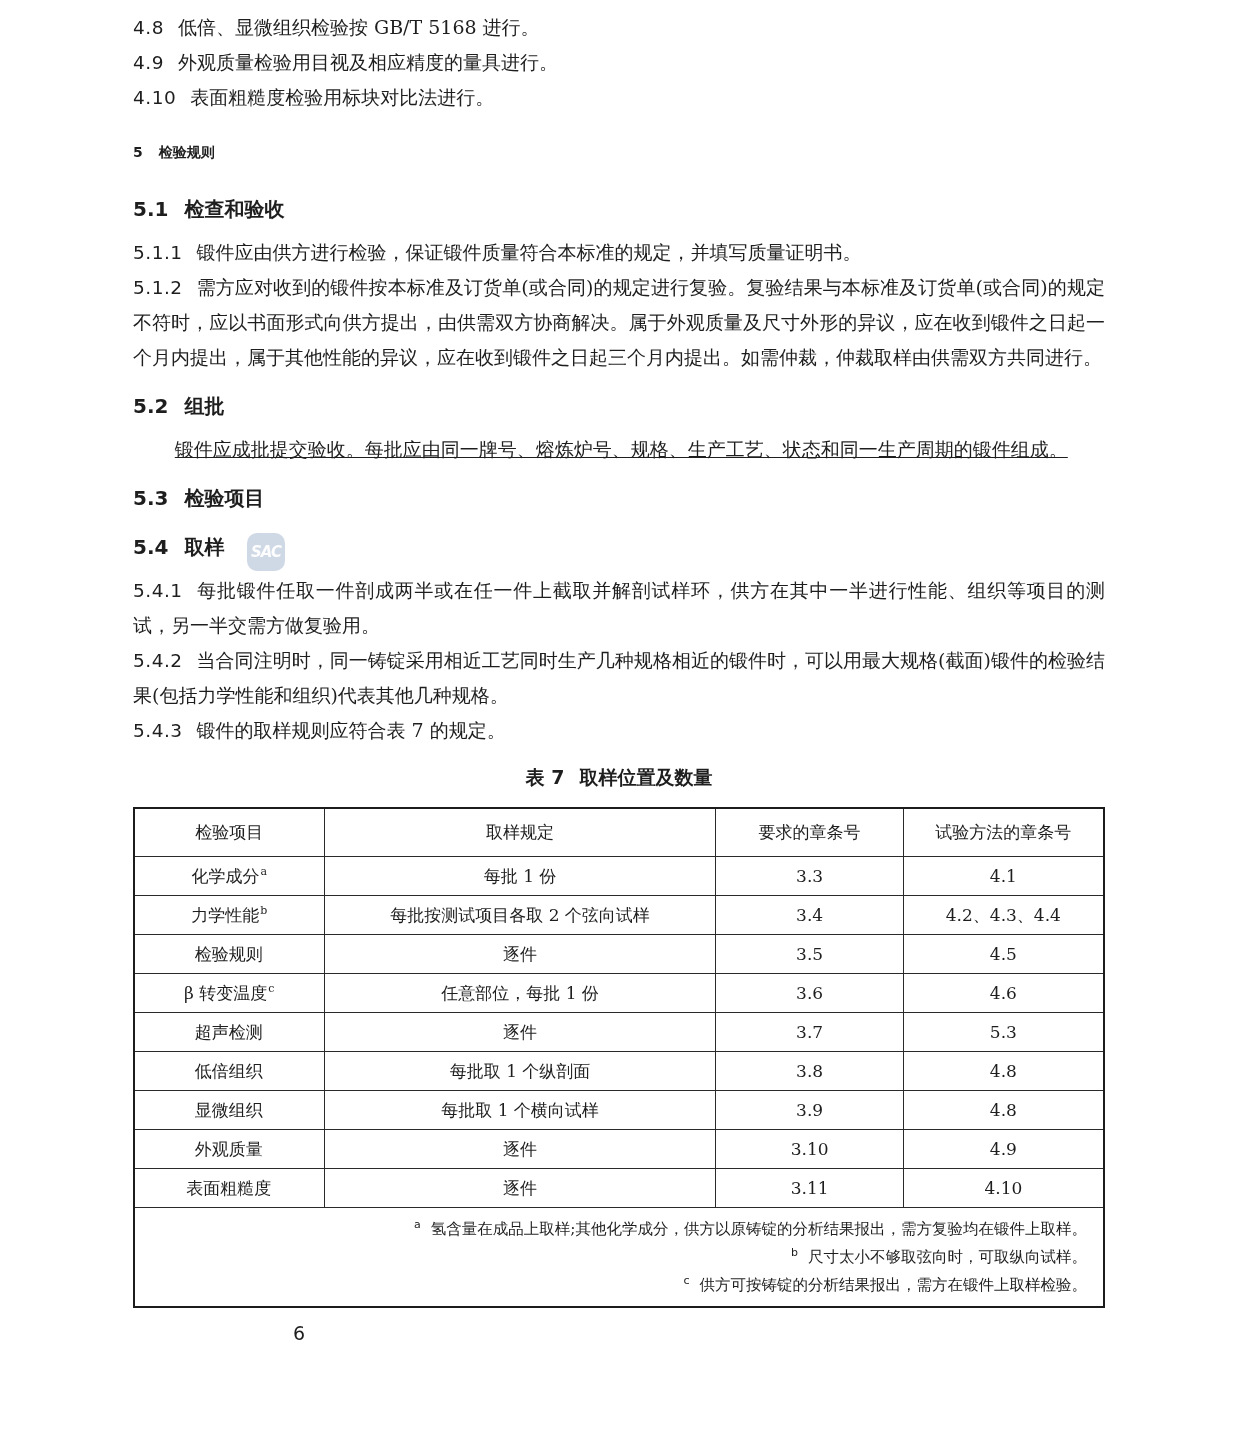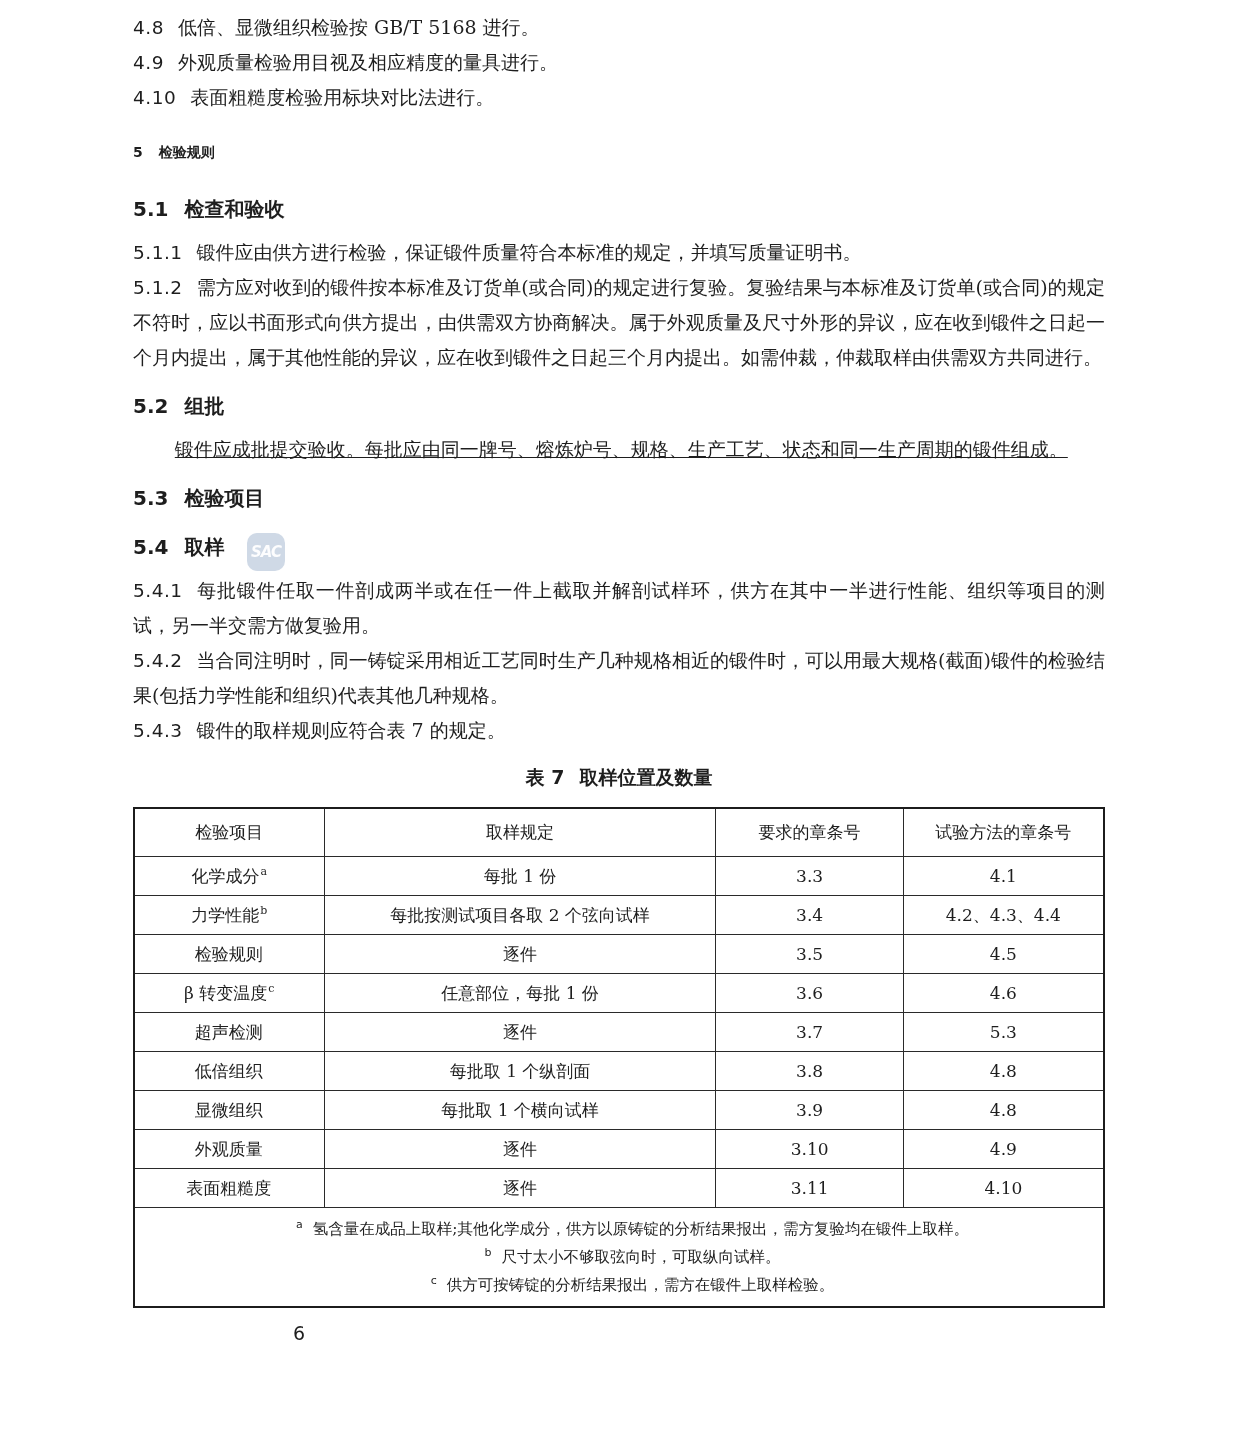--- a/index.html
+++ b/index.html
@@ -30,21 +30,21 @@
     width:972px;margin-top:13px;border-collapse:collapse;
     border:2.5px solid #1c1c1c;font-size:17px;
   }
   table.t7 td{border:1px solid #2a2a2a;text-align:center;vertical-align:middle;}
   table.t7 tr.hdr td{height:45px;}
   table.t7 tr.row td{height:36px;}
   table.t7 sup{font-size:11px;line-height:0;margin-left:1px;}
   td.fnote{
     text-align:left;padding:7px 16px 7px 42px;height:auto;
   }
-  .fn-line{font-size:15.5px;line-height:28px;text-align:center;}
+  .fn-line{font-size:15.5px;line-height:28px;text-align:right;}
   .fn-line sup{font-size:11px;margin-right:10px;font-family:"DejaVu Sans","Liberation Sans",sans-serif;}
   .pageno{
     margin:14px 0 0 160px;font-size:19px;
     font-family:"DejaVu Sans","Liberation Sans",sans-serif;
   }
   .watermark{
     position:absolute;left:247px;top:533px;width:38px;height:38px;
     background:rgba(148,170,200,0.45);color:rgba(255,255,255,0.95);
     font-family:"DejaVu Sans","Liberation Sans",sans-serif;
     font-weight:bold;font-style:italic;font-size:15px;

